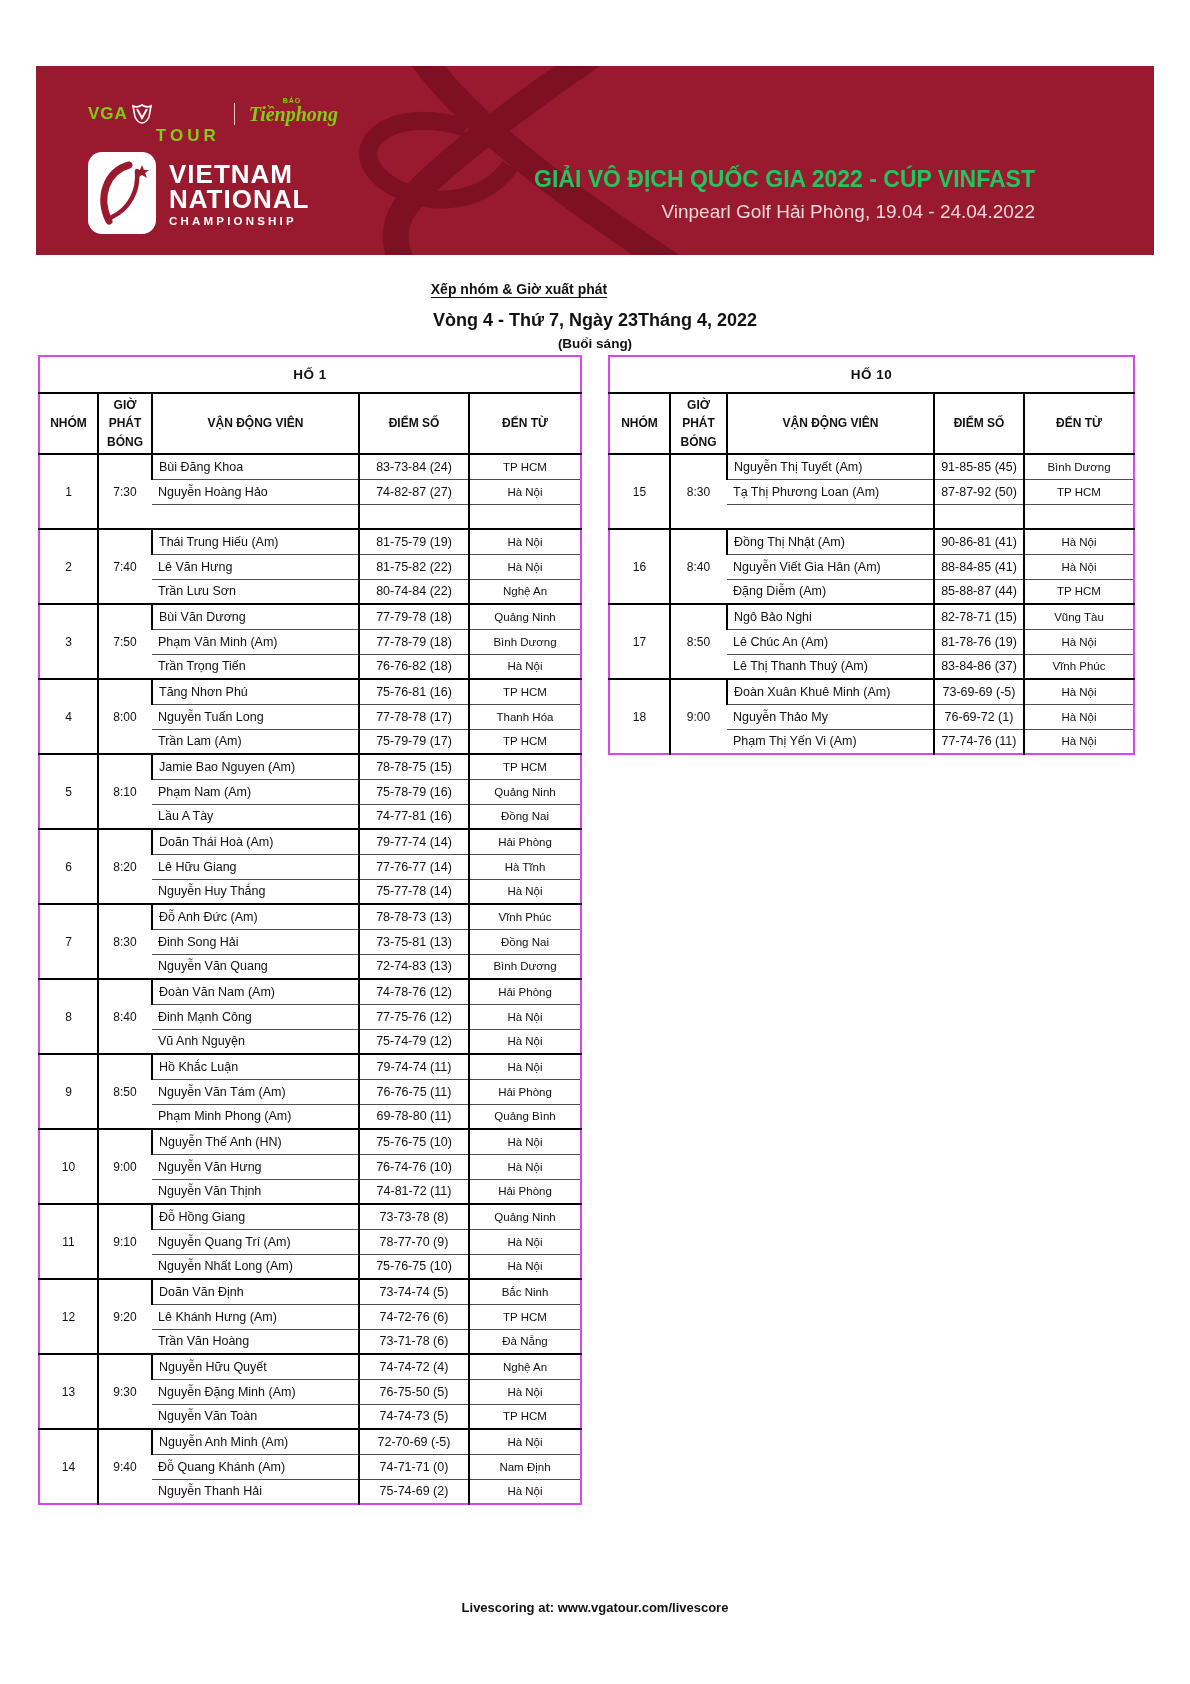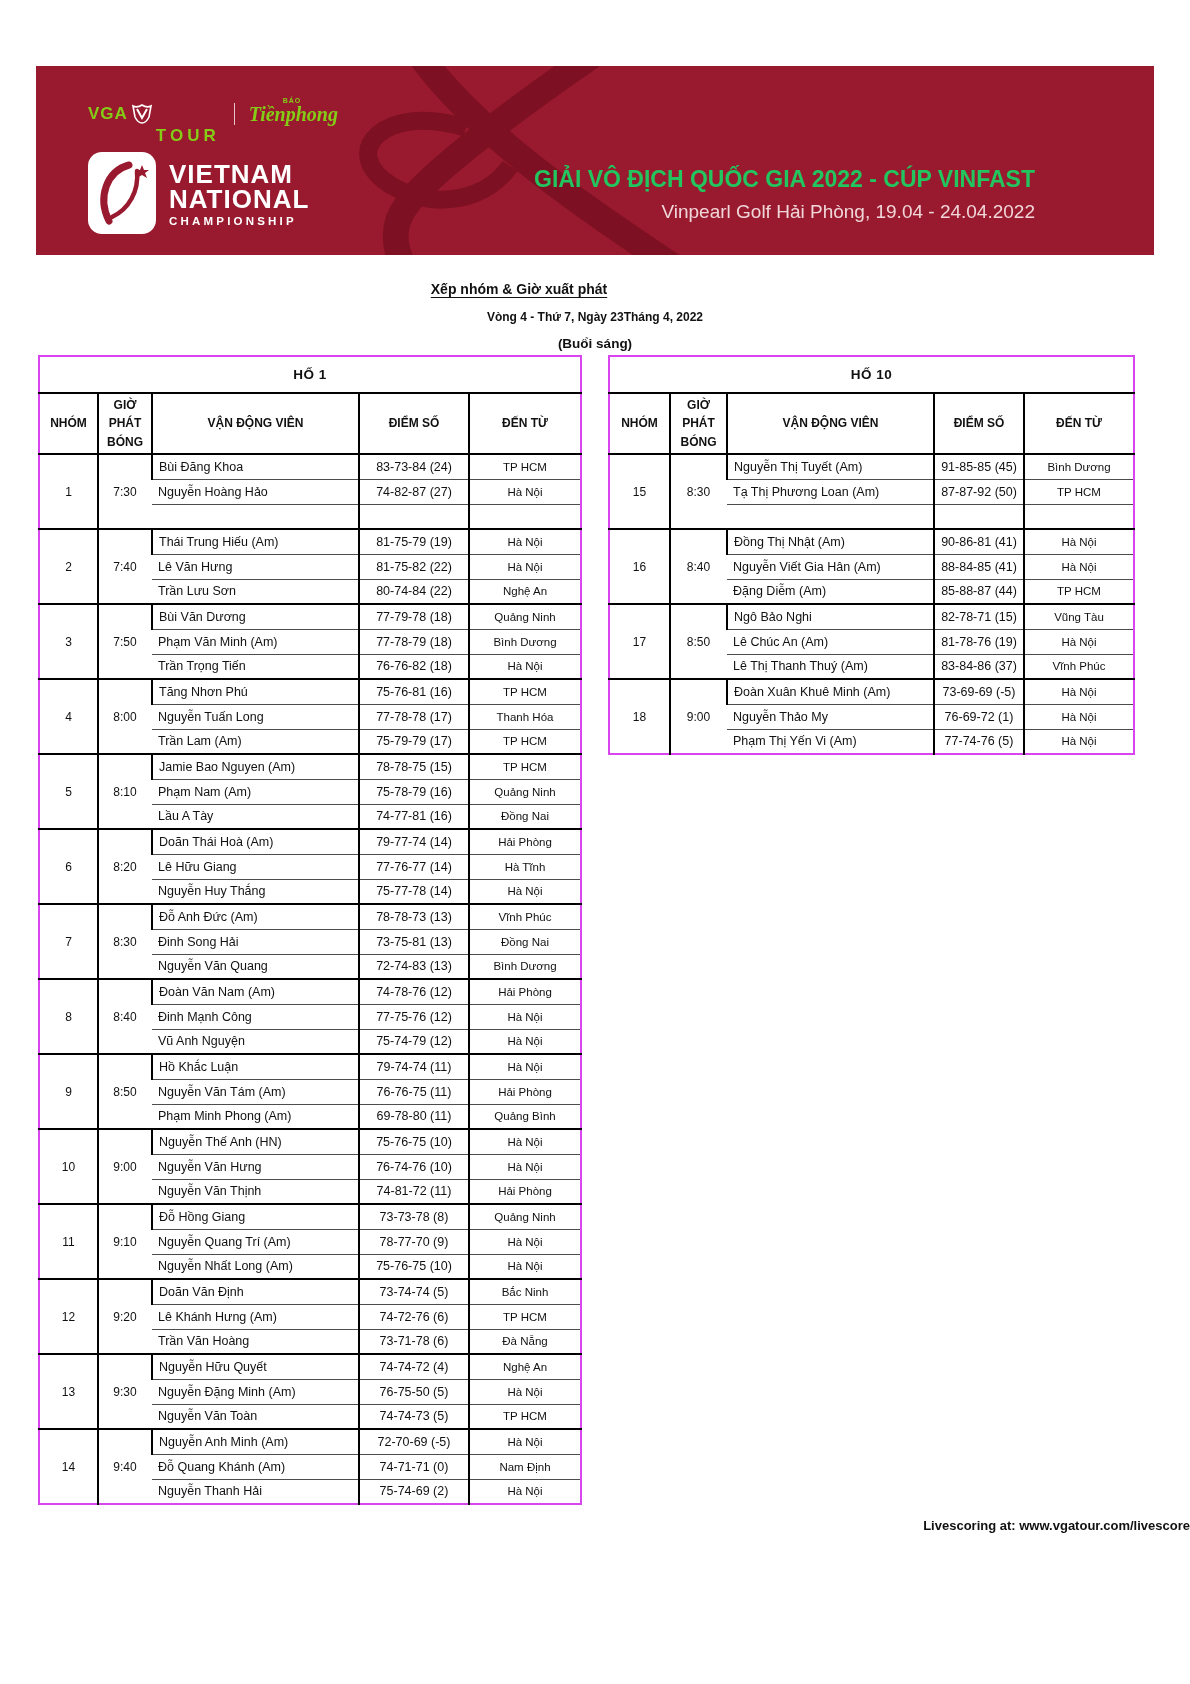--- a/index.html
+++ b/index.html
@@ -50,21 +50,21 @@
   .event-subtitle{
     position:absolute;right:119px;top:135px;color:#F0D6D9;
     font-size:19px;white-space:nowrap;
   }
   
   .sheet-heading{
     position:absolute;left:0;top:281px;width:1038px;text-align:center;
     font-size:14px;font-weight:bold;
   }
   .sheet-heading .u{text-decoration:underline;text-underline-offset:3px;}
-  .sheet-round{position:absolute;left:0;top:310px;width:1190px;text-align:center;font-size:12px;font-weight:bold;}
+  .sheet-round{position:absolute;left:0;top:310px;width:1190px;text-align:center;font-size:18px;font-weight:bold;}
   .sheet-session{position:absolute;left:0;top:336px;width:1190px;text-align:center;font-size:13.5px;font-weight:bold;}
   
   .tee-table-wrap{position:absolute;top:355px;}
   .tee-table-wrap.left{left:38px;}
   .tee-table-wrap.right{left:608px;border-radius:26px;}
   table.tee-table{border-collapse:collapse;table-layout:fixed;border:2px solid #d946ef;}
   .tee-table th,.tee-table td{border-left:2px solid #000;padding:0;overflow:hidden;}
   .tee-table th:first-child,.tee-table td:first-child{border-left:none;}
   th.hole-title{
     height:35px;font-size:13.5px;font-weight:bold;text-align:center;
@@ -76,21 +76,21 @@
   }
   .tee-table tbody tr{height:25px;}
   .tee-table tbody tr.group-start td{border-top:2px solid #000;}
   .tee-table tbody tr.in-group td{border-top:1px solid #4d4d4d;}
   td.group-cell,td.time-cell{text-align:center;font-size:12px;vertical-align:middle;}
   td.name-cell{text-align:left;padding-left:6px;font-size:12.5px;vertical-align:middle;}
   td.score-cell{text-align:center;font-size:12.5px;vertical-align:middle;}
   td.from-cell{text-align:center;font-size:11.5px;vertical-align:middle;}
   
   .sheet-footer{
-    position:absolute;left:0;top:1518px;width:1190px;text-align:right;
+    position:absolute;left:0;top:1600px;width:1190px;text-align:center;
     font-size:13px;font-weight:bold;
   }
 </style>
 </head>
 <body>
 
 <div class="page">
 
   <header class="banner">
     <svg class="banner-swoosh" viewBox="0 0 1118 189" preserveAspectRatio="none">
@@ -483,21 +483,21 @@
               <td class="score-cell">73-69-69 (-5)</td>
               <td class="from-cell">Hà Nội</td>
             </tr>
             <tr class="in-group">
               <td class="name-cell">Nguyễn Thảo My</td>
               <td class="score-cell">76-69-72 (1)</td>
               <td class="from-cell">Hà Nội</td>
             </tr>
             <tr class="in-group">
               <td class="name-cell">Phạm Thị Yến Vi (Am)</td>
-              <td class="score-cell">77-74-76 (5)</td>
+              <td class="score-cell">77-74-76 (11)</td>
               <td class="from-cell">Hà Nội</td>
             </tr>
           </tbody>
         </table>
       </div>
   </section>
 
   <div class="sheet-footer">Livescoring at: www.vgatour.com/livescore</div>
 
 </div>

